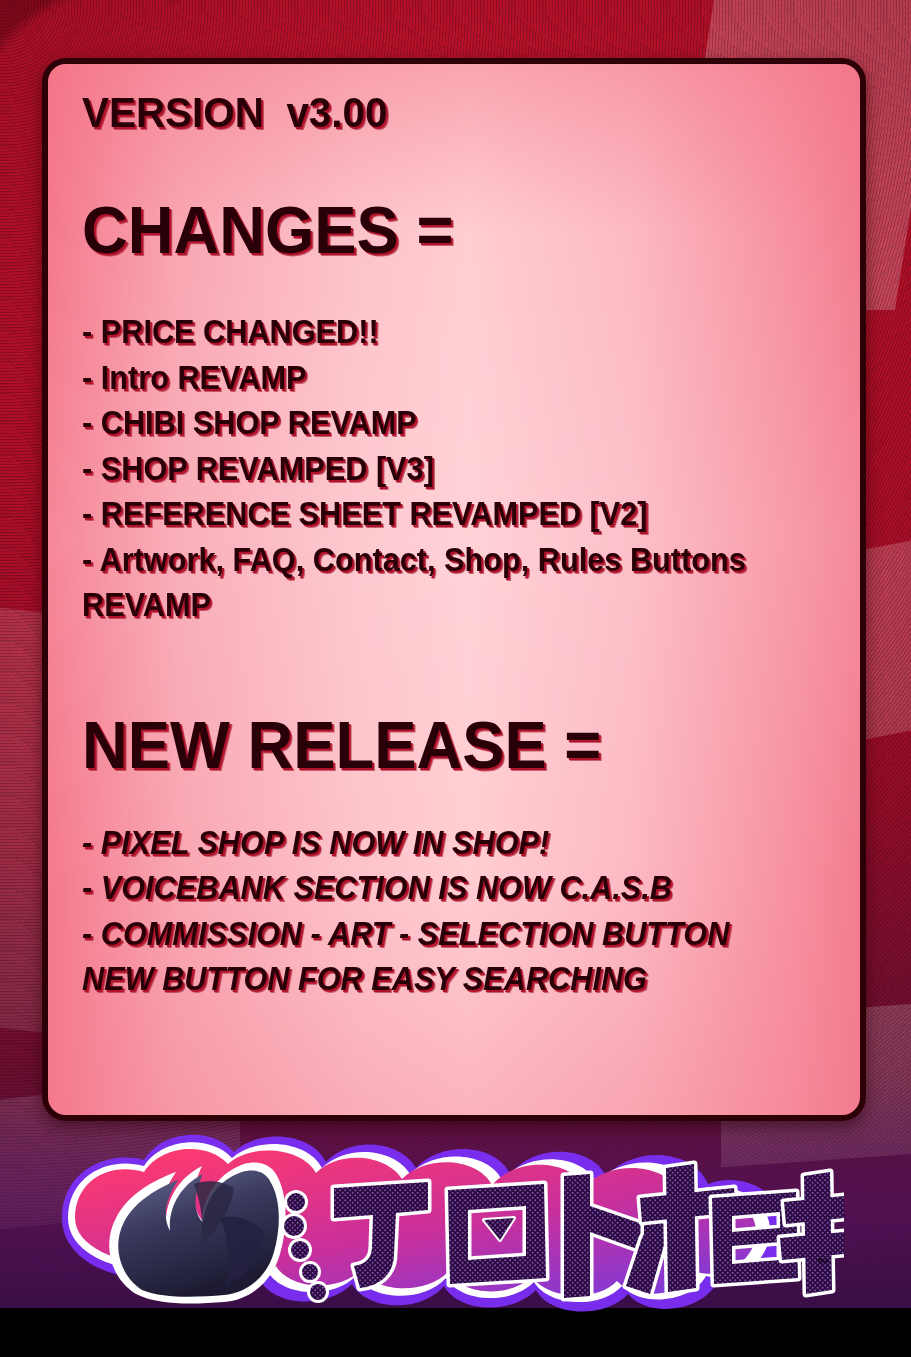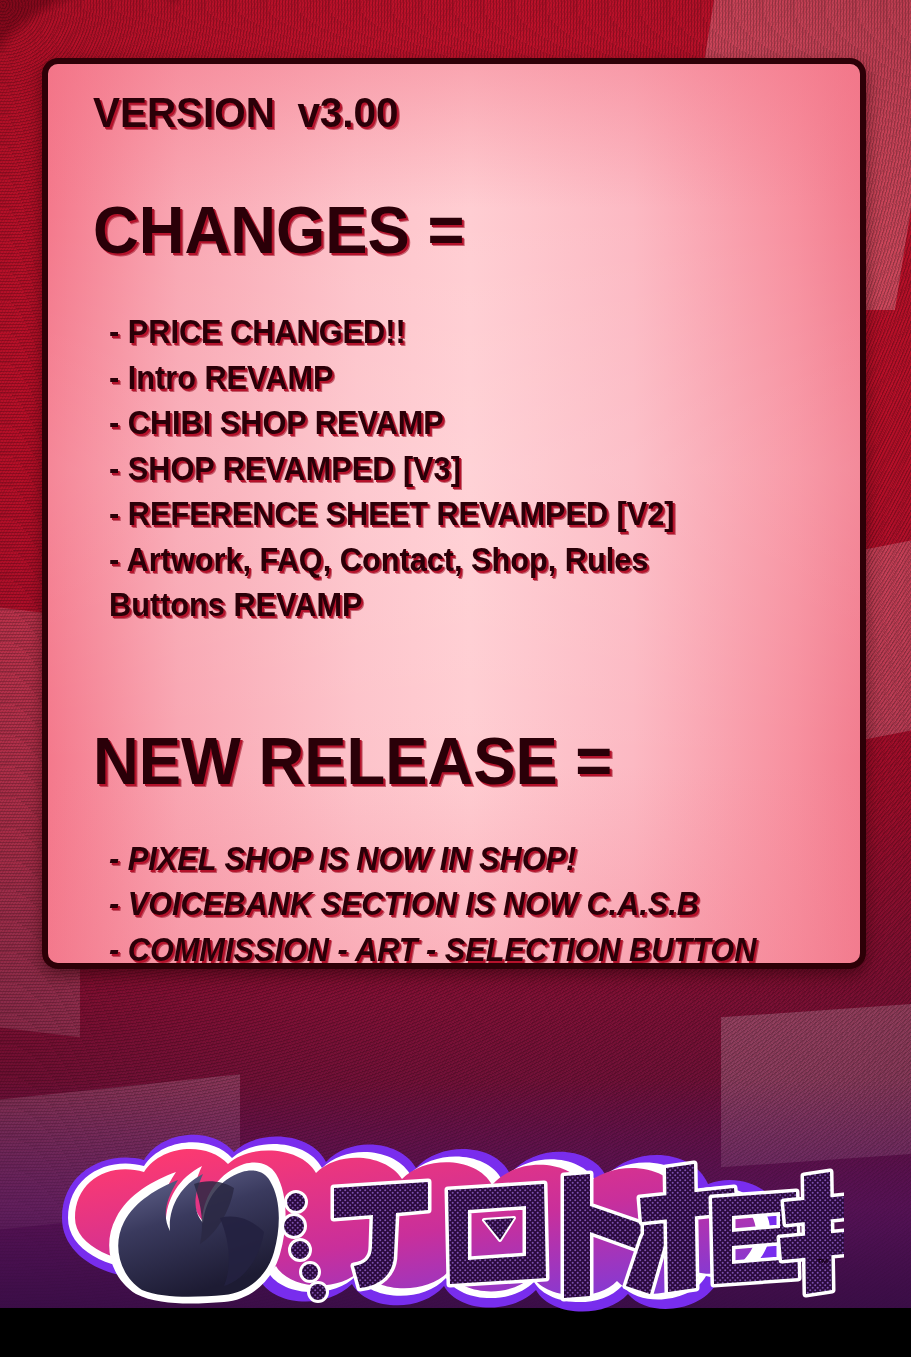--- a/index.html
+++ b/index.html
@@ -105,36 +105,35 @@
     width: 911px; height: 49px;
     background: #000000;
   }
 
   
   #card {
     position: absolute;
     left: 42px;
     top: 58px;
     width: 824px;
-    height: 911px;
-    border-radius: 16px;
+    height: 1063px;
+    border-radius: 24px;
     border: 6px solid #2d0007;
     box-sizing: border-box;
     background:
       linear-gradient(90deg,
         #f4798c 0%,
         #f9a6b2 16%,
         #fdc3ca 38%,
         #ffcdd2 52%,
         #fcb9c3 72%,
         #f7909f 92%,
         #f27d8f 100%);
     box-shadow: 0 6px 16px rgba(40,0,8,0.55);
     overflow: hidden;
-    padding-left: 11px;
   }
   #card .card-vert-shade {
     position: absolute;
     inset: 0;
     background: linear-gradient(180deg, rgba(242,110,130,0.42) 0%, rgba(255,255,255,0.0) 16%, rgba(255,255,255,0.10) 45%, rgba(255,255,255,0.0) 78%, rgba(242,120,140,0.30) 100%);
     pointer-events: none;
   }
 
   .card-inner {
     position: relative;
@@ -165,21 +164,21 @@
     font-weight: 700;
     line-height: 1.0;
     white-space: pre;
     transform: scaleX(0.96);
     transform-origin: left center;
   }
   .head-changes { margin-top: 62px; }
   .head-newrel  { margin-top: 0px; }
 
   .bullet-list {
-    margin: 16px;
+    margin: 0;
     padding: 0;
     list-style: none;
   }
   .bullet-list li {
     font-size: 33px;
     font-weight: 700;
     line-height: 1.38;
     white-space: pre-wrap;
     transform: scaleX(0.93);
     transform-origin: left center;

